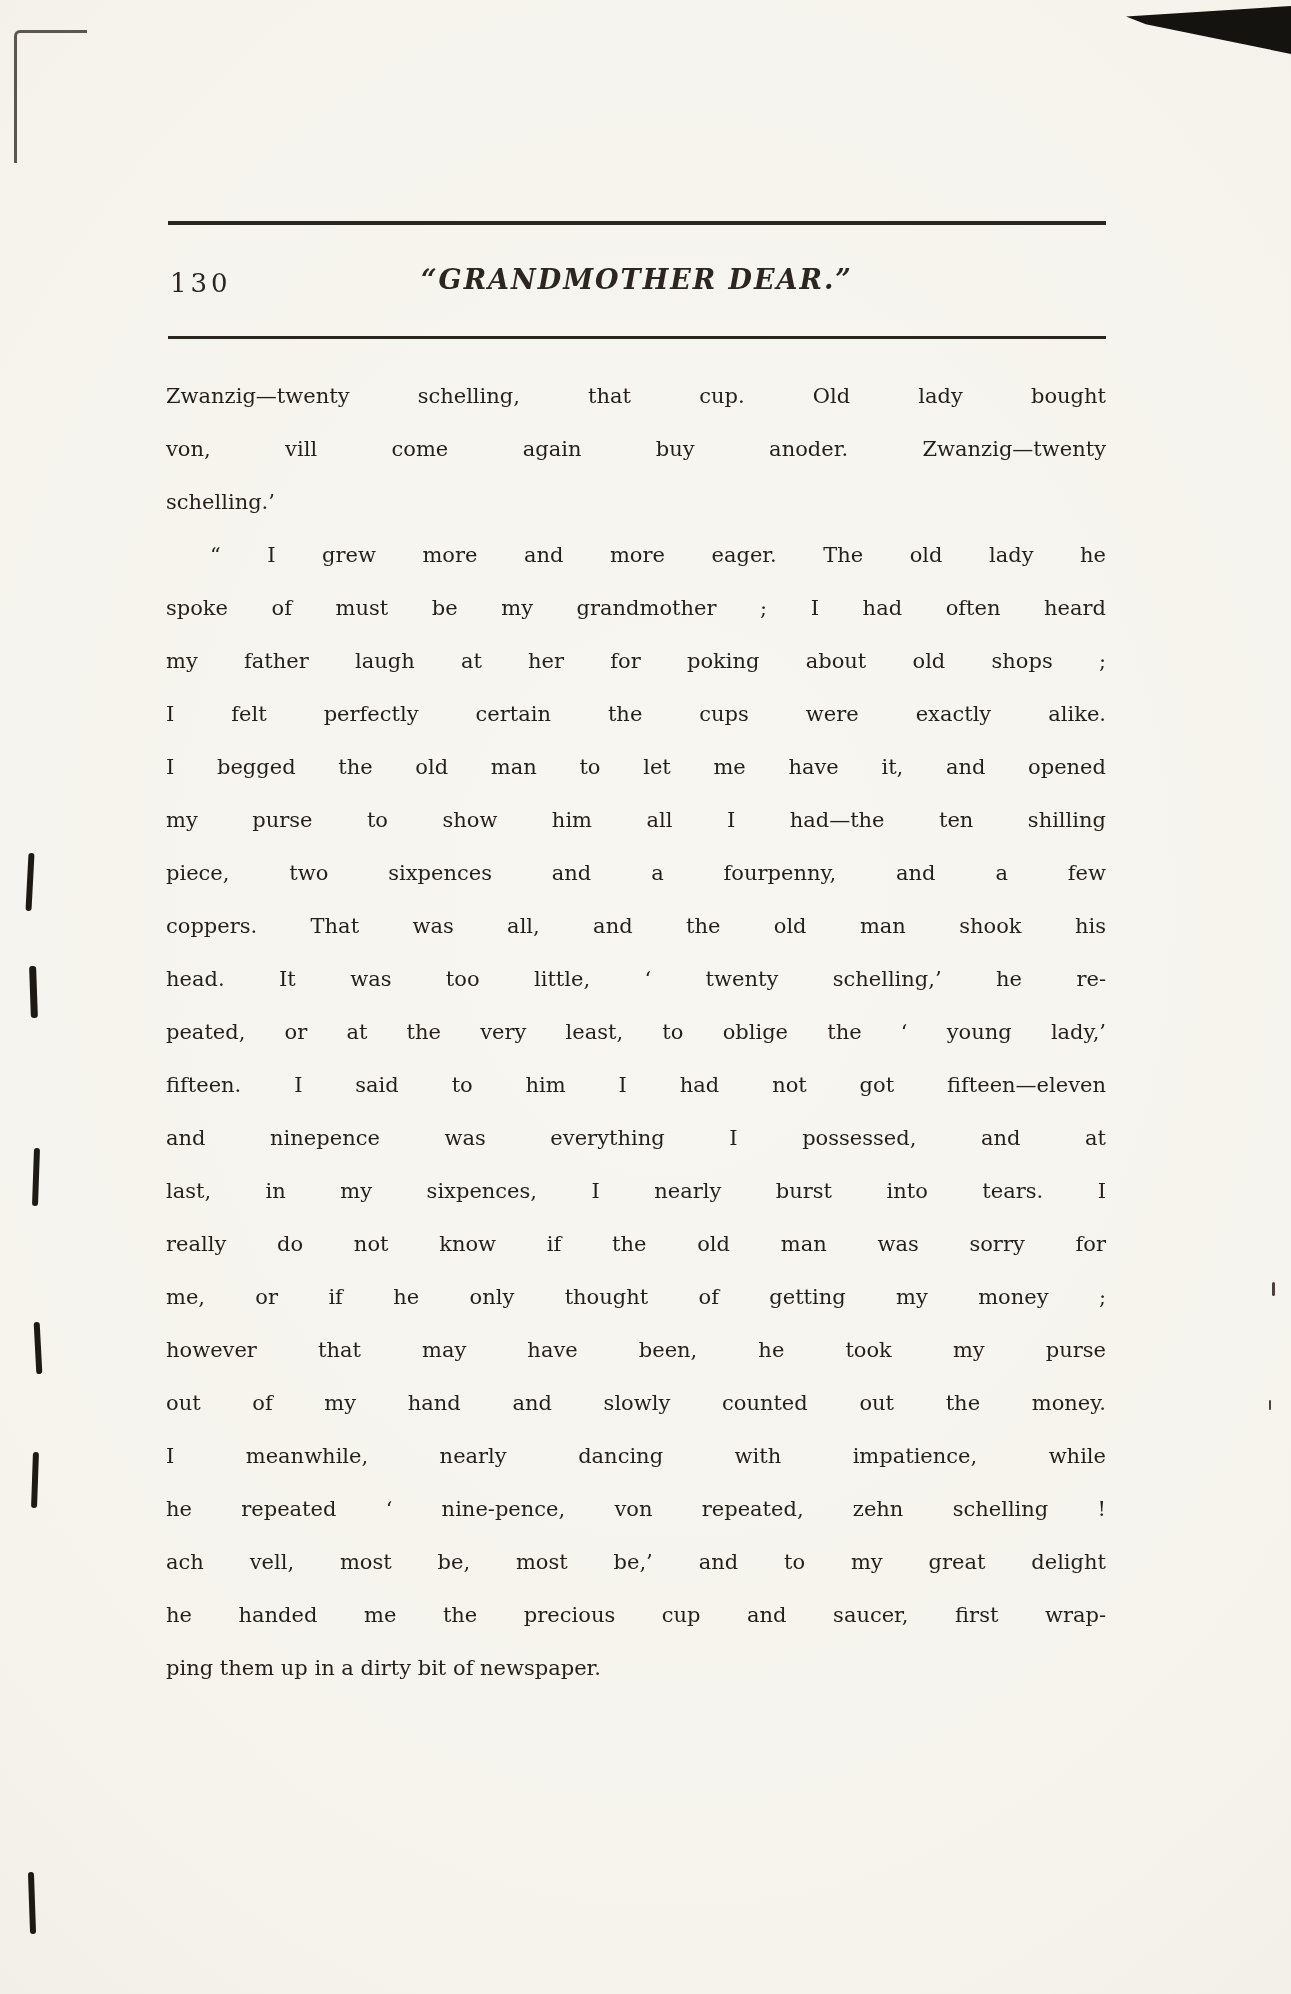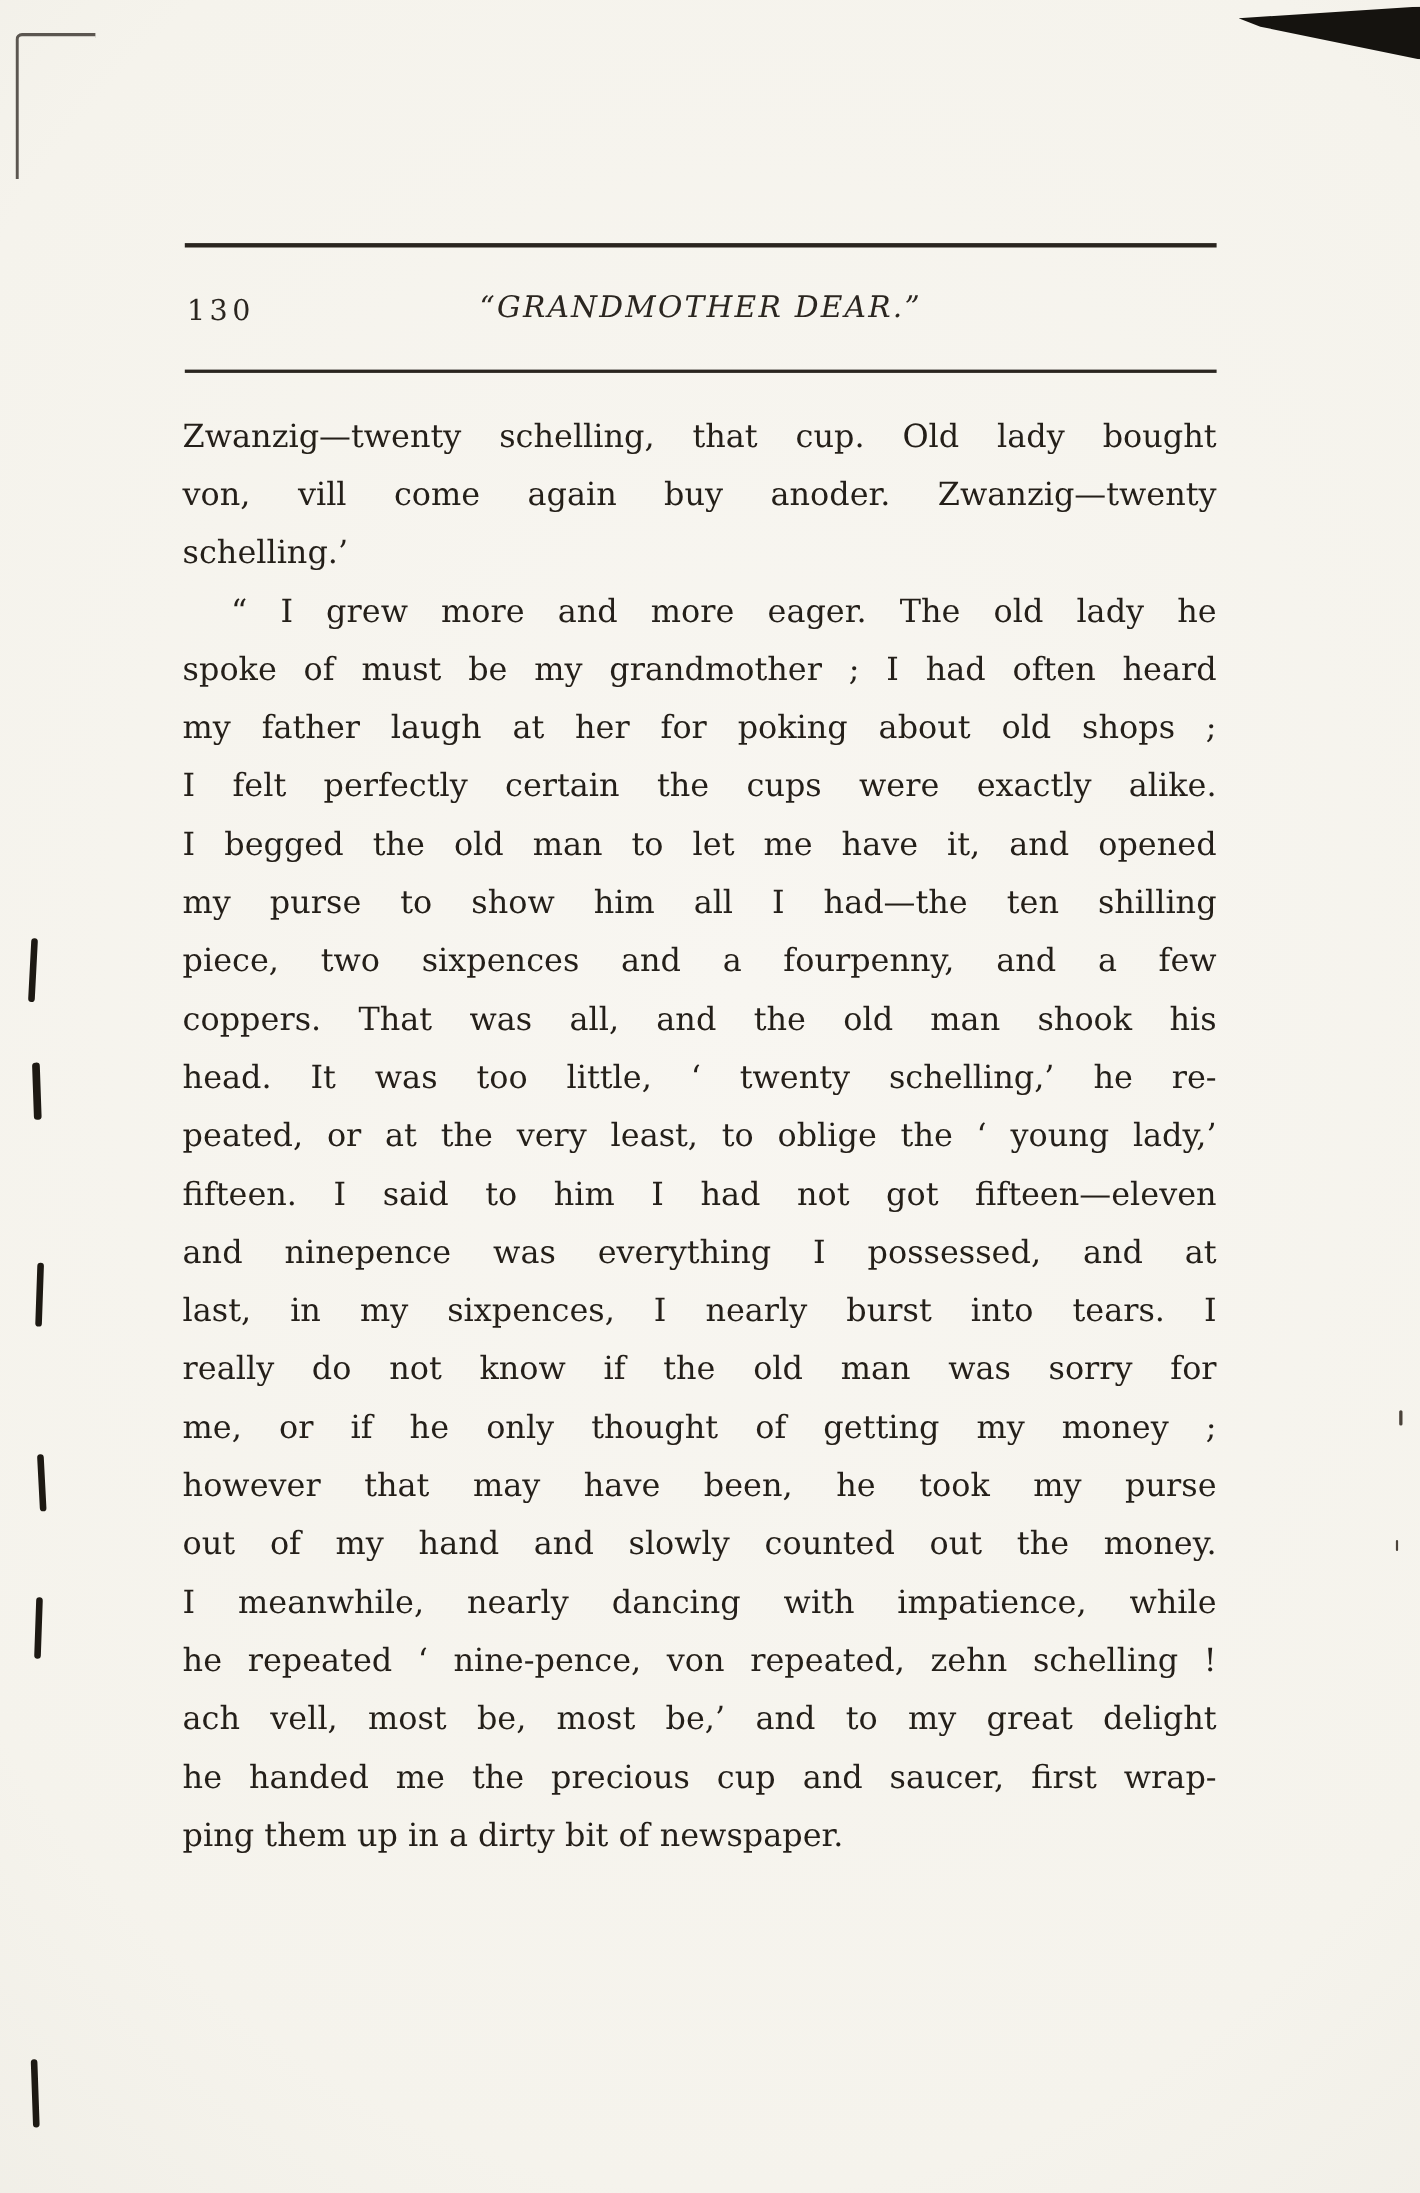--- a/index.html
+++ b/index.html
@@ -45,33 +45,33 @@
     letter-spacing: 4px;
     color: #2b2620;
   }
   .running-title {
     position: absolute;
     left: 0;
     right: 0;
     top: 2px;
     text-align: center;
     font-style: italic;
-    font-weight: normal;
+    font-weight: bold;
     font-size: 27px;
     letter-spacing: 2px;
     color: #2b2620;
   }
 
   
   .page-body {
     position: absolute;
     left: 166px;
     top: 370px;
     width: 940px;
-    font-size: 29px;
+    font-size: 21px;
     line-height: 53px;
     color: #241f19;
   }
   .page-body .line {
     text-align: justify;
     text-align-last: justify;
     white-space: normal;
   }
   .page-body .line.last {
     text-align-last: left;

